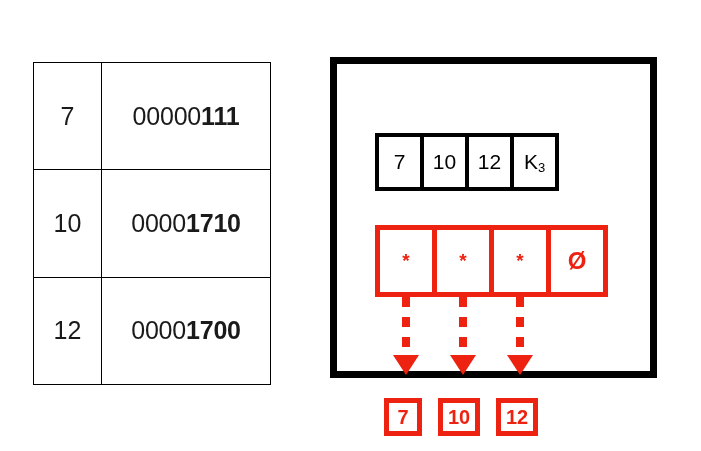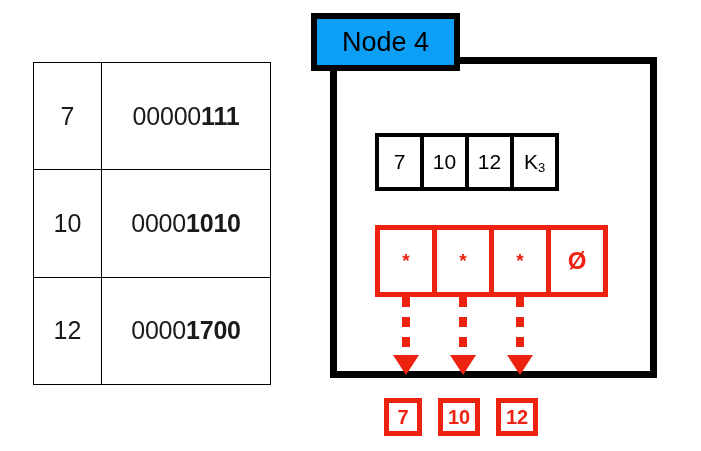--- a/index.html
+++ b/index.html
@@ -182,34 +182,31 @@
 <div id="canvas">
 
   <table id="binary-table">
     <tbody>
       <tr>
         <td class="dec-cell">7</td>
         <td class="bin-cell"><span class="bin-prefix">00000</span><span class="bin-suffix">111</span></td>
       </tr>
       <tr>
         <td class="dec-cell">10</td>
-        <td class="bin-cell"><span class="bin-prefix">0000</span><span class="bin-suffix">1010</span></td>
+        <td class="bin-cell"><span class="bin-prefix">0000</span><span class="bin-suffix">1710</span></td>
       </tr>
       <tr>
         <td class="dec-cell">12</td>
         <td class="bin-cell"><span class="bin-prefix">0000</span><span class="bin-suffix">1700</span></td>
       </tr>
     </tbody>
   </table>
 
   <div id="node-frame"></div>
 
-  <div id="node-tab">
-    <span id="node-tab-label">Node 4</span>
-  </div>
 
   <div id="key-row">
     <div class="cell">
         <span>7</span>
       </div>
     <div class="cell">
         <span>10</span>
       </div>
     <div class="cell">
         <span>12</span>

